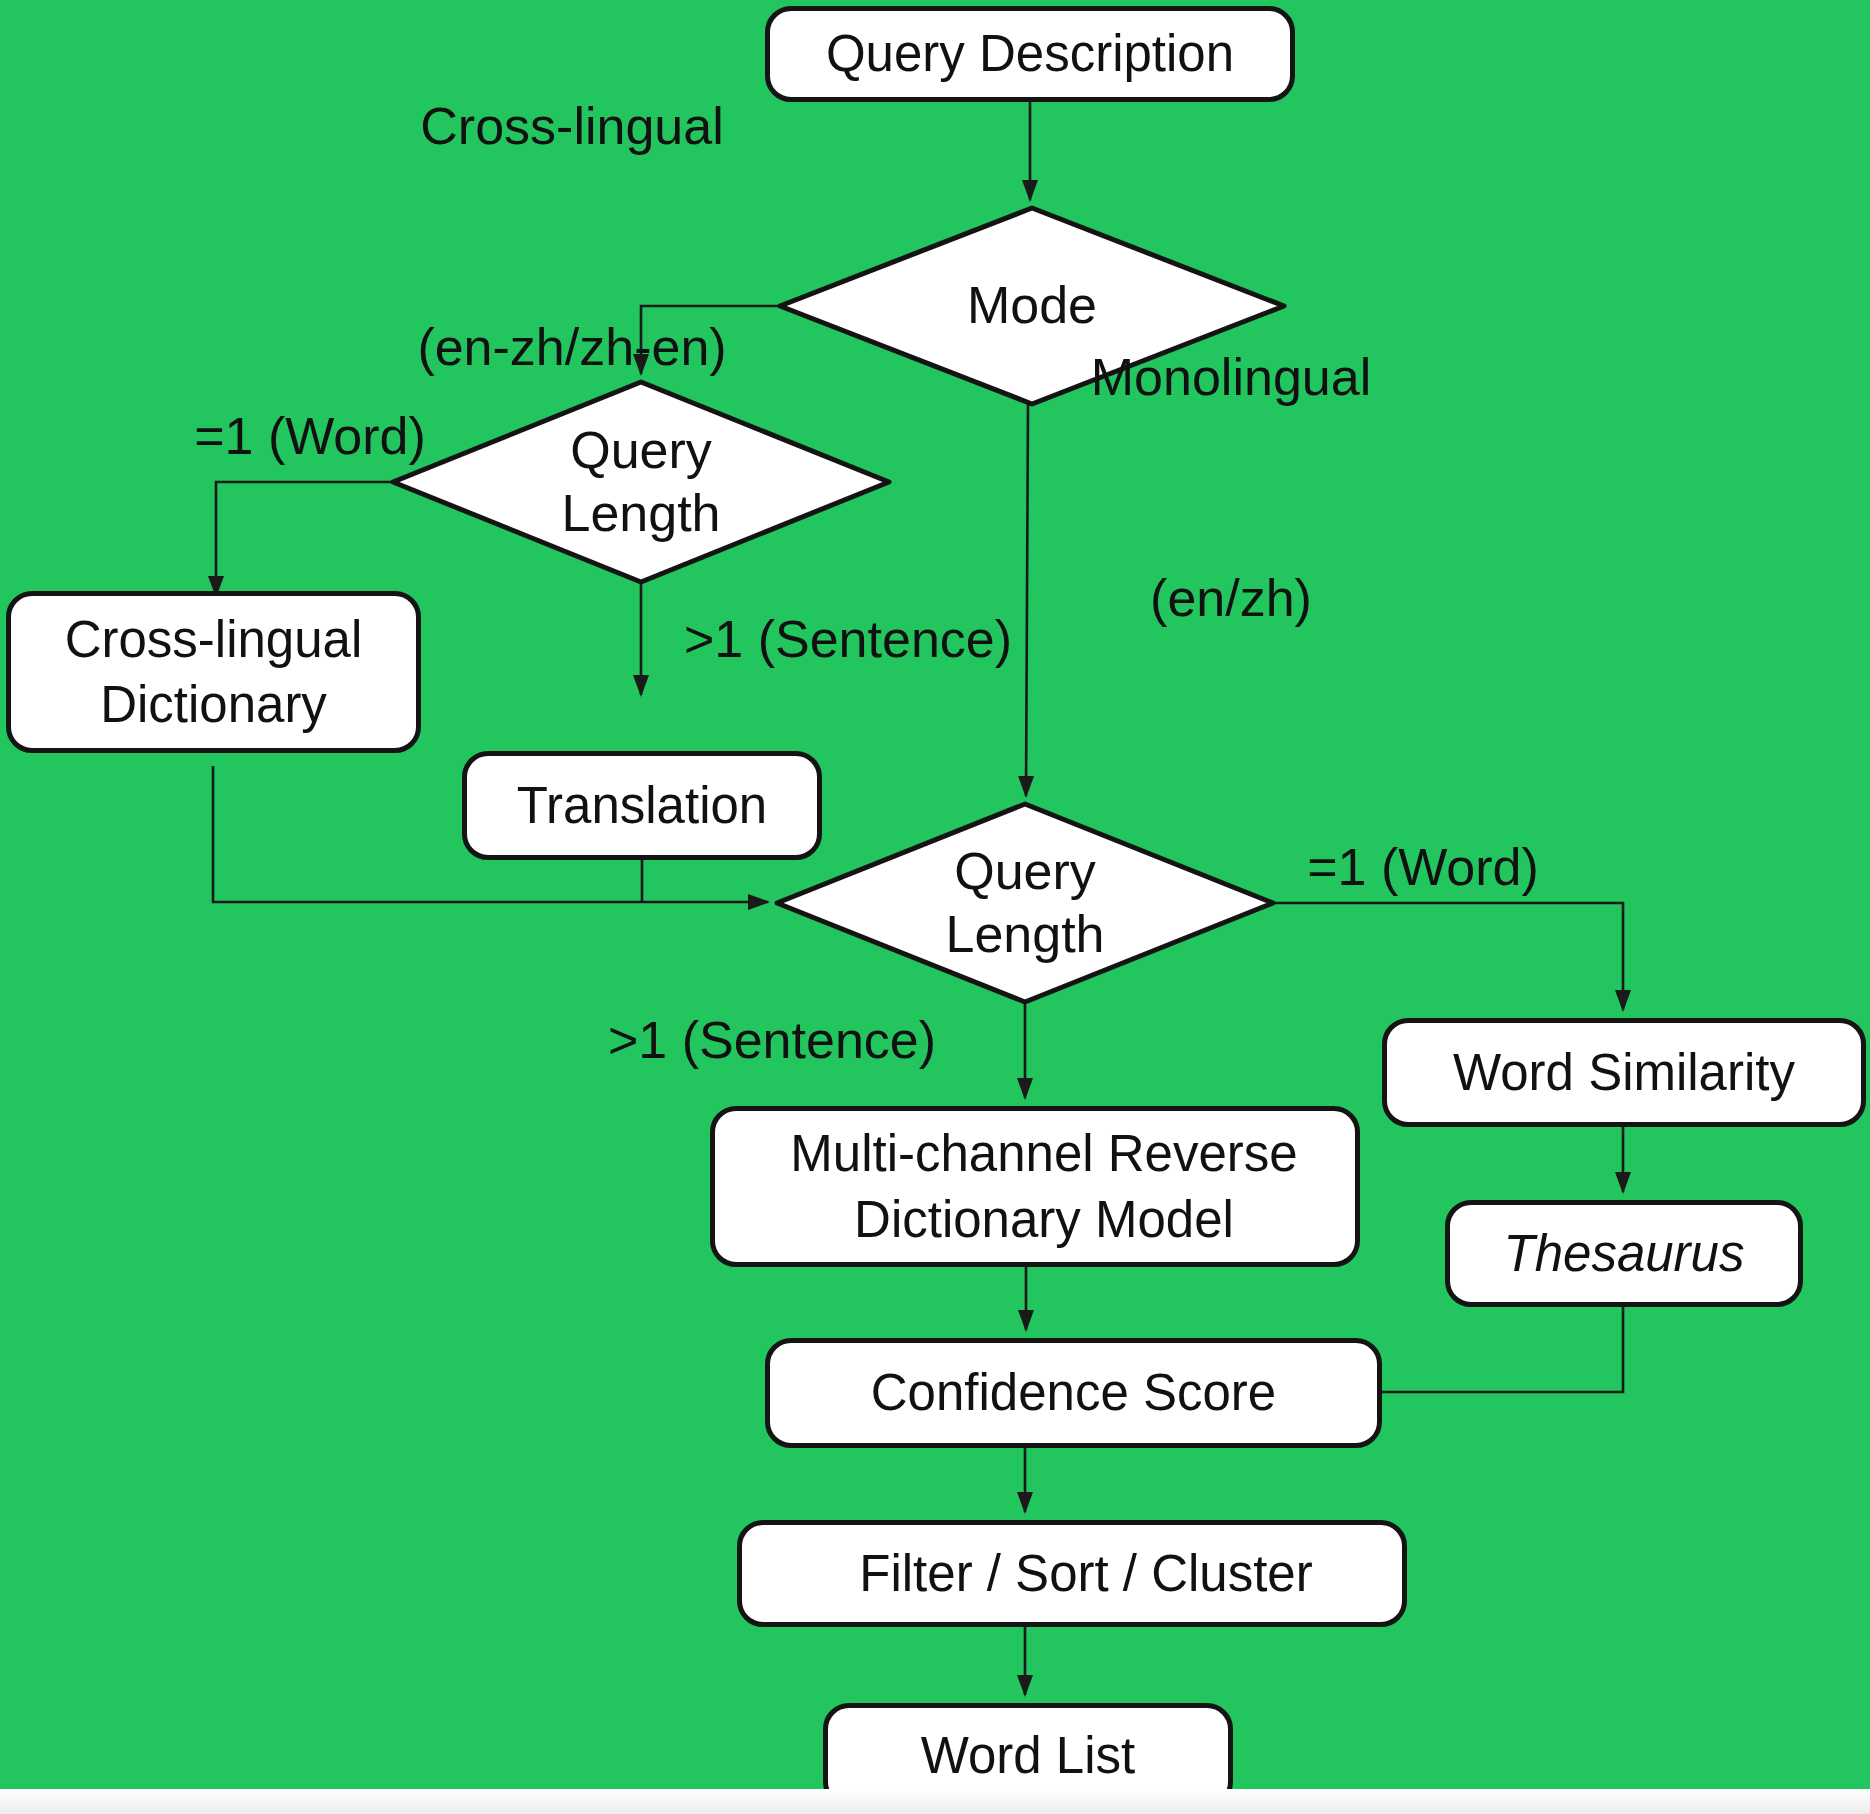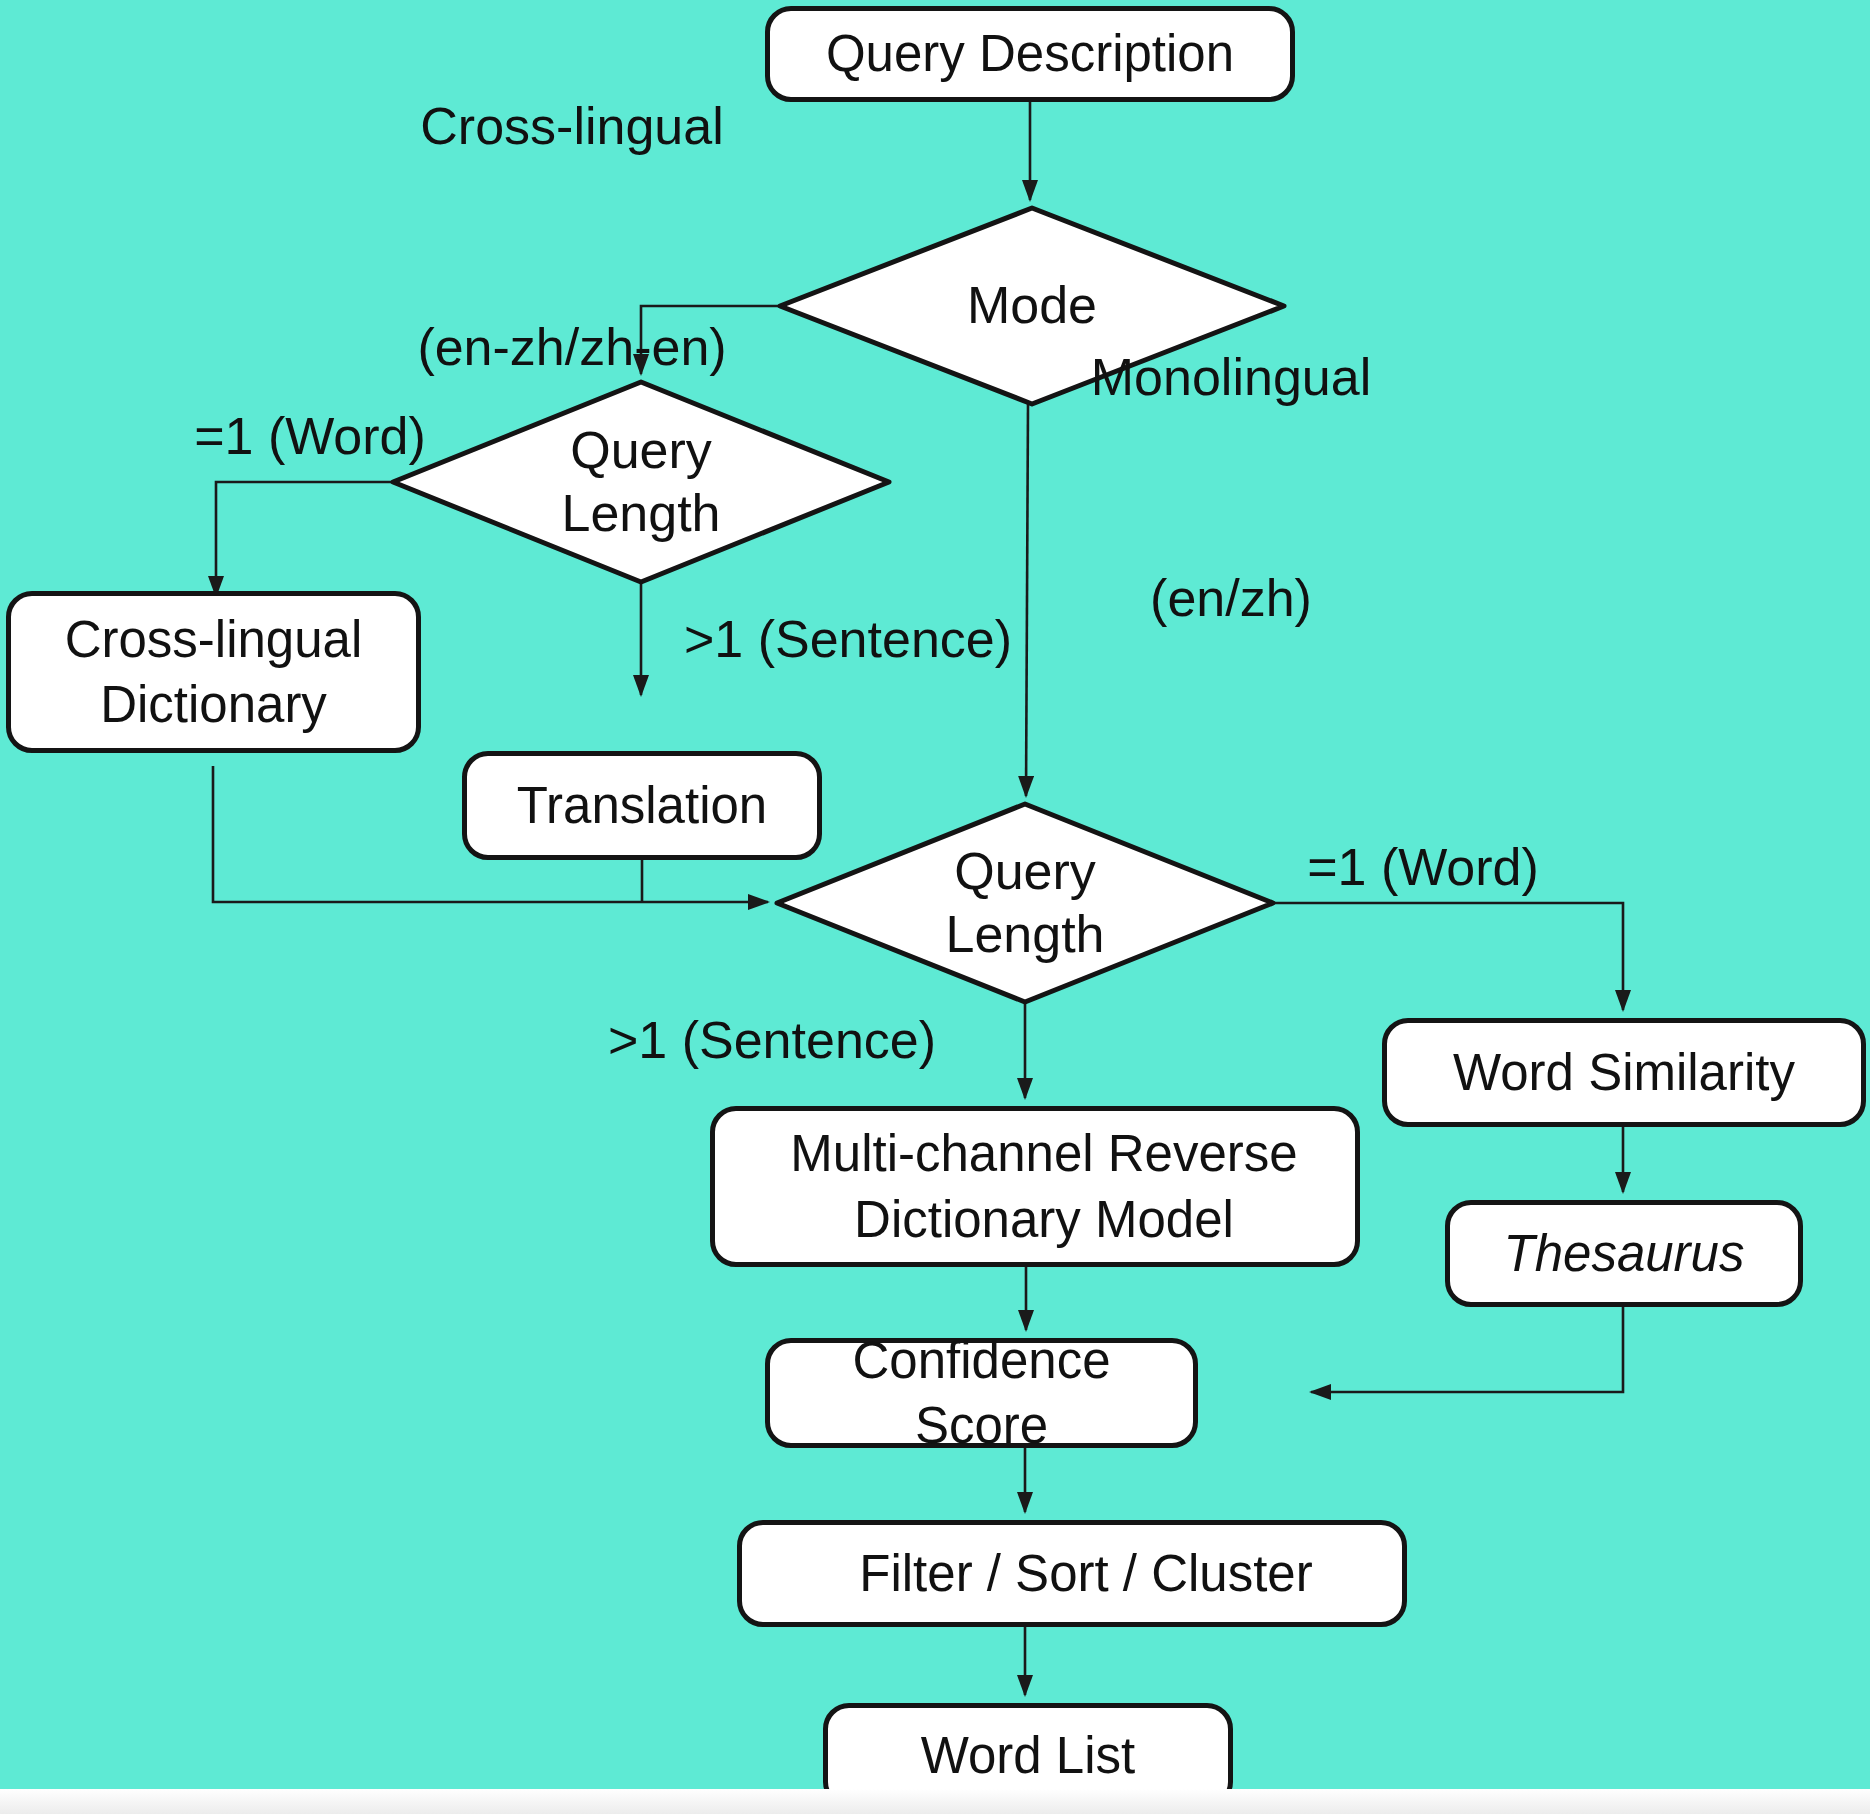--- a/index.html
+++ b/index.html
@@ -1,20 +1,20 @@
 <!DOCTYPE html>
 <html><head>
 <meta charset="utf-8">
 <style>
   html, body { margin: 0; padding: 0; background: #ffffff; }
   .canvas {
     position: relative;
     width: 1870px;
     height: 1814px;
-    background: #5eead4;
+    background: #22c55e;
     font-family: "Liberation Sans", sans-serif;
     color: #111111;
     overflow: hidden;
   }
   .layer-svg {
     position: absolute;
     left: 0; top: 0;
     width: 1870px;
     height: 1814px;
   }
@@ -99,21 +99,21 @@
   <div class="node" style="left:6px; top:591px; width:415px; height:162px;">Cross-lingual Dictionary</div>
 
   <div class="node" style="left:462px; top:703px; width:360px; height:109px;margin-top:48px;">Translation</div>
 
   <div class="node" style="left:710px; top:1106px; width:650px; height:161px;padding-left:32px;">Multi-channel Reverse Dictionary Model</div>
 
   <div class="node" style="left:1382px; top:1018px; width:484px; height:109px;">Word Similarity</div>
 
   <div class="node" style="left:1445px; top:1200px; width:358px; height:107px;font-style:italic;">Thesaurus</div>
 
-  <div class="node" style="left:765px; top:1338px; width:433px; height:110px;">Confidence Score</div>
+  <div class="node" style="left:765px; top:1338px; width:617px; height:110px;">Confidence Score</div>
 
   <div class="node" style="left:737px; top:1520px; width:670px; height:107px;padding-left:42px;">Filter / Sort / Cluster</div>
 
   <div class="node" style="left:823px; top:1703px; width:410px; height:105px;">Word List</div>
 
   <div class="dlabel" style="left:1032px; top:306px;">Mode</div>
 
   <div class="dlabel" style="left:641px; top:482px; white-space:normal; width:240px;">Query Length</div>
 
   <div class="dlabel" style="left:1025px; top:903px; white-space:normal; width:240px;">Query Length</div>

